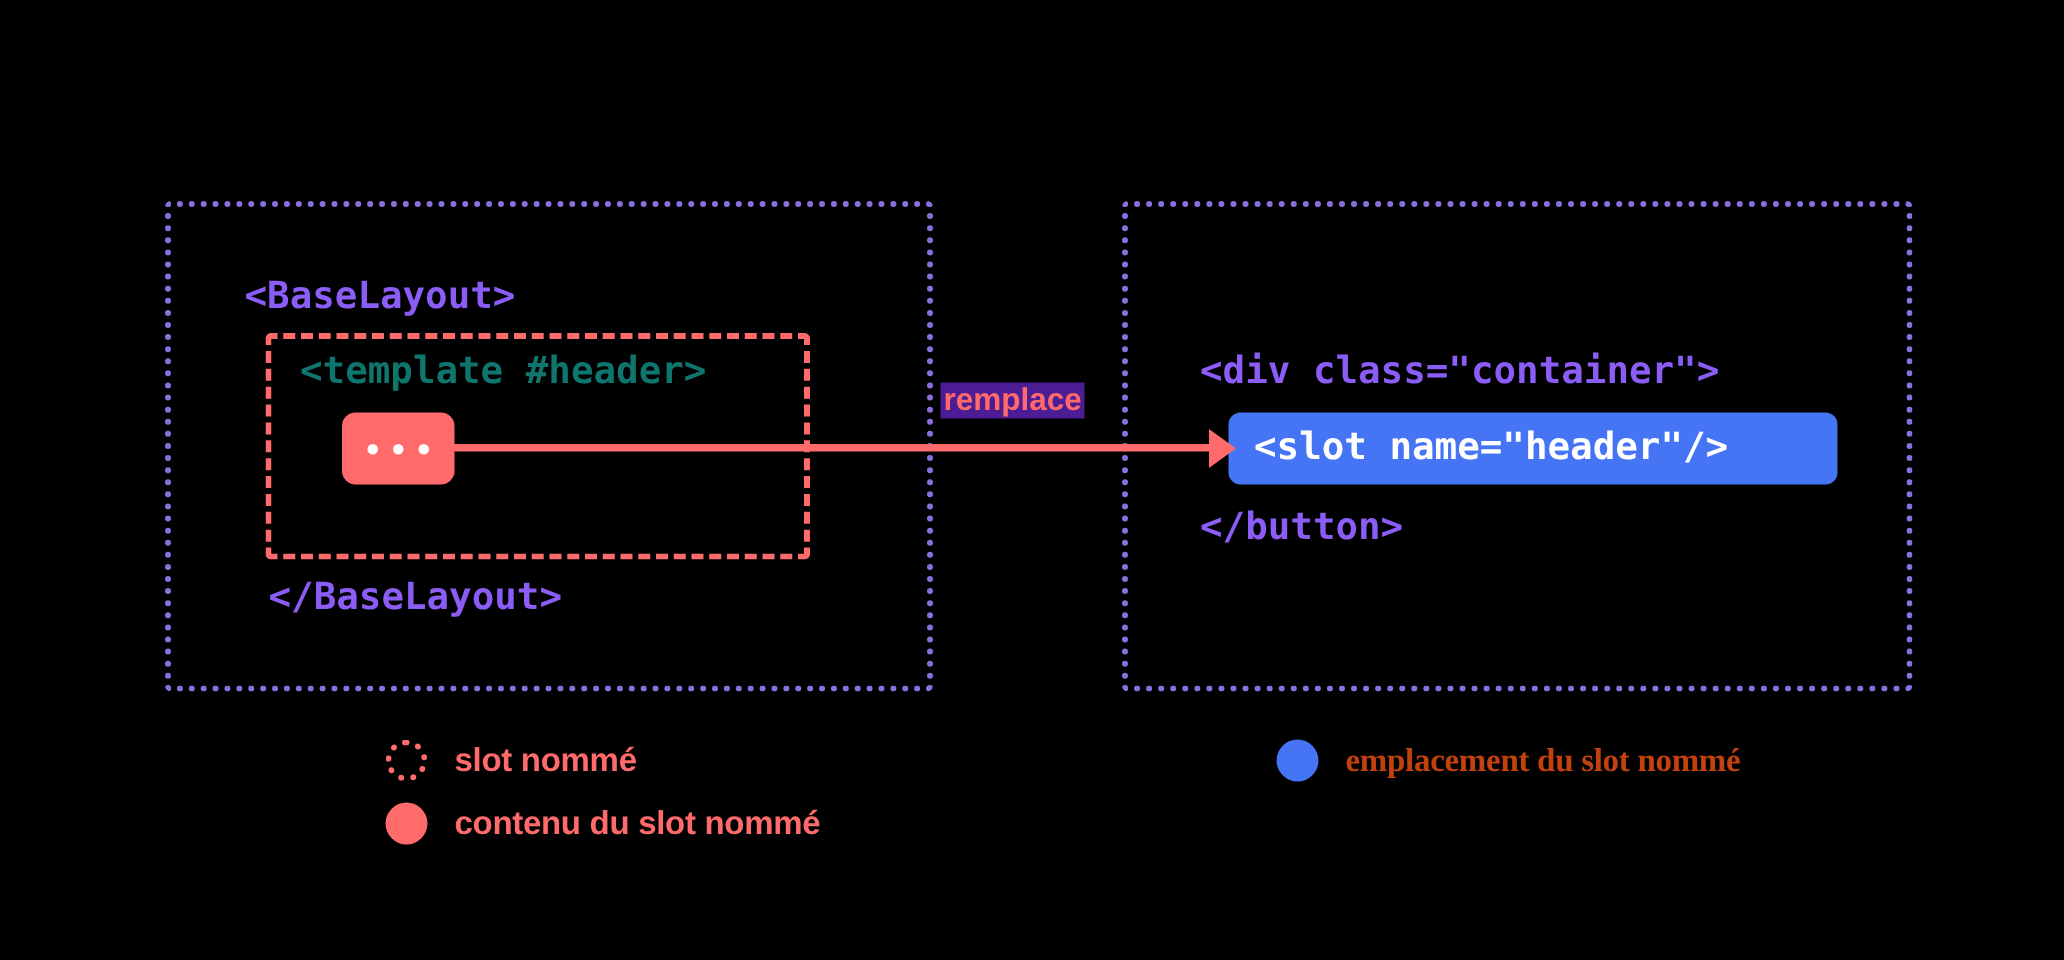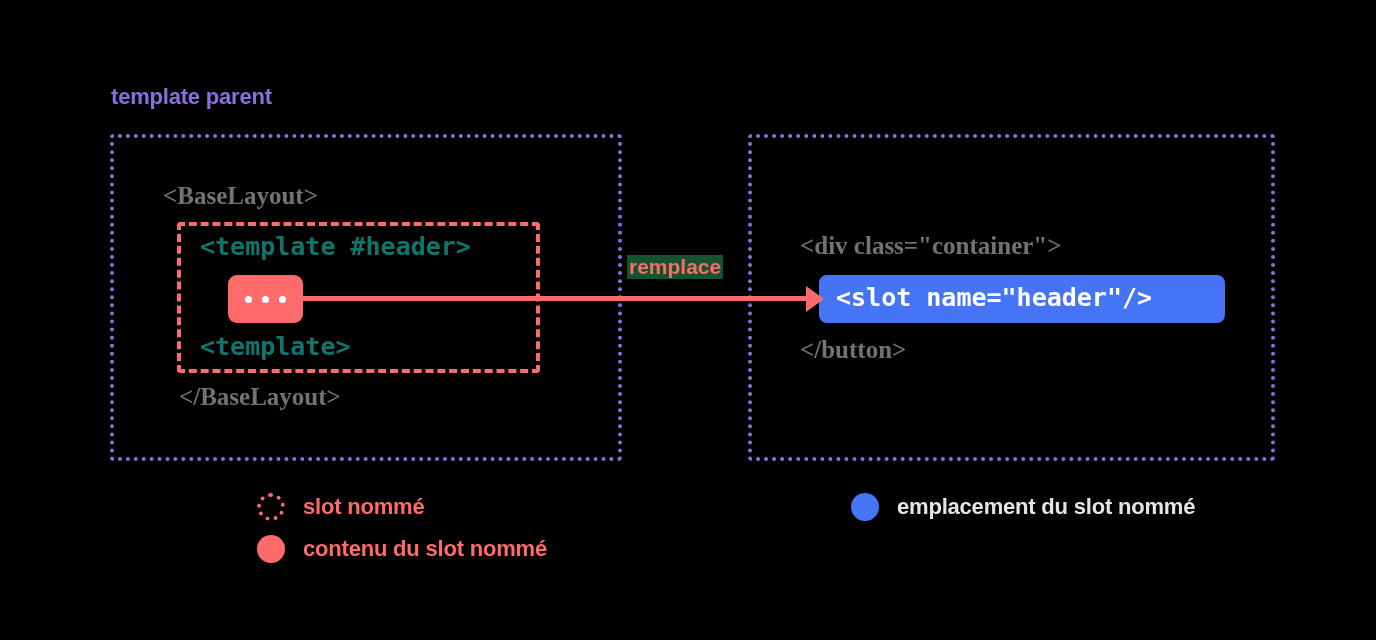--- a/index.html
+++ b/index.html
@@ -42,21 +42,21 @@
 
   
   .code {
     position: absolute;
     font-family: "DejaVu Sans Mono", "Liberation Mono", monospace;
     font-weight: bold;
     font-size: 25px;
     white-space: nowrap;
     letter-spacing: 0px;
   }
-  .code.green { color: #737373; font-family: Liberation Serif, serif; }
+  .code.green { color: #8b5cf6; }
   .code.red   { color: #0f766e; }
   .code.white { color: #FFFFFF; }
 
   #code-baselayout-open   { left: 163px; top: 182px; }
   #code-baselayout-close  { left: 163px; top: 383px; margin-left: 16px; }
   #code-template-header   { left: 200px; top: 232px; }
   #code-template-close    { left: 200px; top: 332px; }
 
   #code-div-container     { left: 800px; top: 232px; }
   #code-button-close      { left: 800px; top: 336px; }
@@ -127,39 +127,39 @@
   }
   #arrow-label {
     position: absolute;
     left: 627px;
     top: 255px;
     font-family: "Liberation Sans", sans-serif;
     font-weight: bold;
     font-size: 21px;
     color: #FF6A6A;
     white-space: nowrap;
-    background: #14532d;
+    background: #4c1d95;
     padding: 0 2px;
   }
 
   
   .legend-row {
     position: absolute;
     display: flex;
     align-items: center;
     white-space: nowrap;
   }
   .legend-label {
     font-family: "Liberation Sans", sans-serif;
     font-weight: bold;
     font-size: 22px;
     letter-spacing: -0.2px;
   }
   .legend-label.red  { color: #FF6A6A; }
-  .legend-label.blue { color: #e5e5e5; }
+  .legend-label.blue { color: #c2410c; font-family: Liberation Serif, serif; }
 
   .marker {
     width: 28px;
     height: 28px;
     border-radius: 50%;
     box-sizing: border-box;
     margin-right: 18px;
     flex: 0 0 auto;
   }
   .marker.dotted-red { border: 4px dotted #FF6A6A; }
@@ -168,37 +168,35 @@
 
   #legend-named-slot         { left: 257px; top: 493px; justify-content: center; }
   #legend-named-slot-content { left: 257px; top: 535px; align-items: center; }
   #legend-slot-placement     { left: 851px; top: 493px; }
 </style>
 </head>
 <body>
 
 <div id="stage">
 
-  <div class="panel-title" id="title-parent">template parent</div>
 
   <div class="panel" id="panel-parent"></div>
 
   <div class="code green" id="code-baselayout-open">&lt;BaseLayout&gt;</div>
 
   <div id="slot-dashed-box"></div>
 
   <div class="code red" id="code-template-header">&lt;template #header&gt;</div>
 
   <div id="slot-content-chip">
     <span class="dot"></span>
     <span class="dot"></span>
     <span class="dot"></span>
   </div>
 
-  <div class="code red" id="code-template-close">&lt;template&gt;</div>
 
   <div class="code green" id="code-baselayout-close">&lt;/BaseLayout&gt;</div>
 
 
   <div class="panel" id="panel-base"></div>
 
   <div class="code green" id="code-div-container">&lt;div class="container"&gt;</div>
 
   <div id="slot-placement-box"></div>
 

